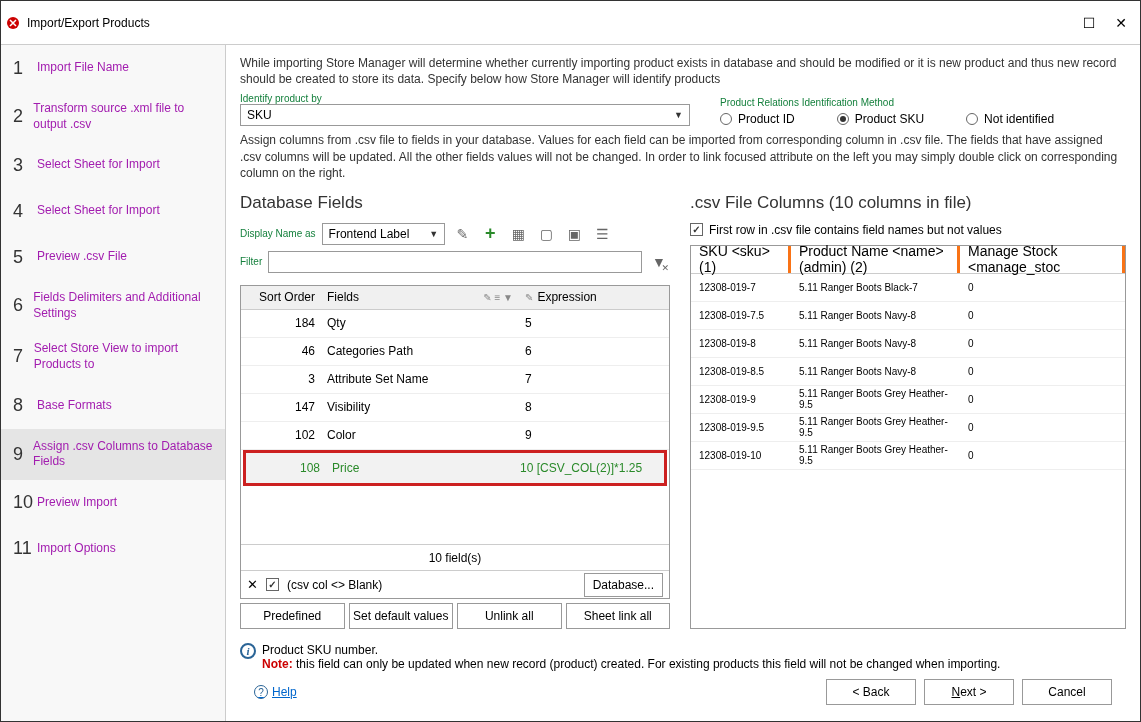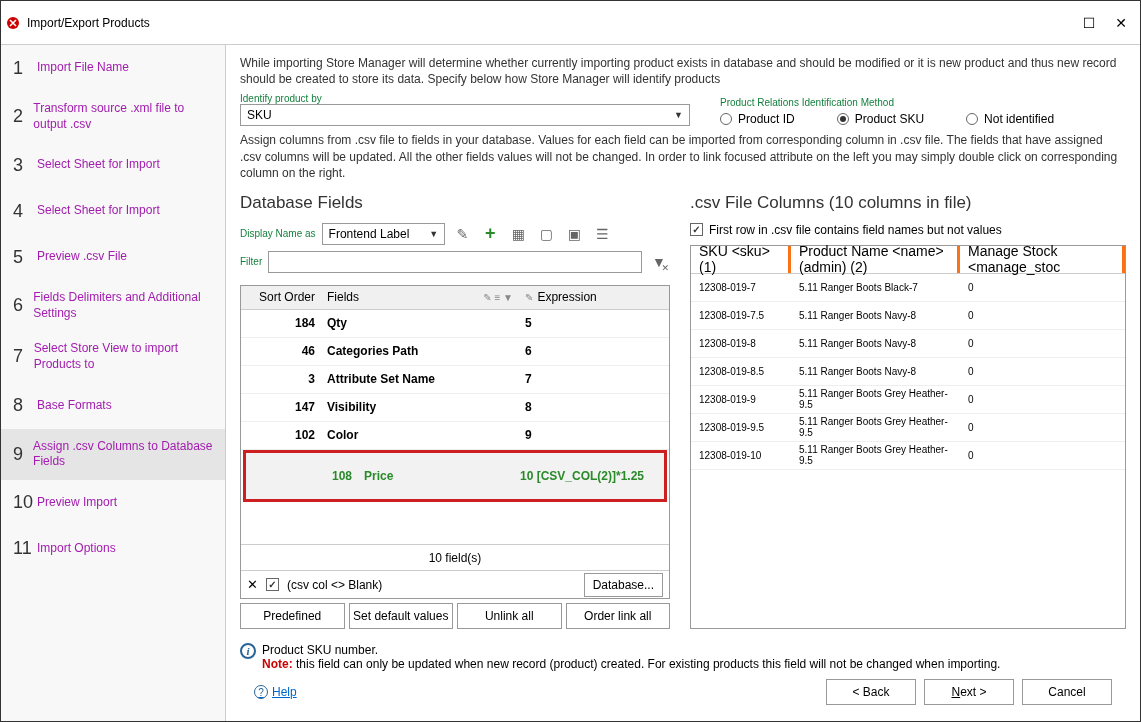--- a/index.html
+++ b/index.html
@@ -29,23 +29,23 @@
 .panel-title { font-size: 17px; color: #333; margin-bottom: 10px; }
 .toolbar { display: flex; align-items: center; gap: 6px; margin-bottom: 6px; }
 .small-dd { height: 22px; border: 1px solid #999; padding: 0 6px; display: flex; align-items: center; gap: 20px; background: #fff; cursor: pointer; font-size: 12px; }
 .icon-btn { width: 22px; height: 22px; display: flex; align-items: center; justify-content: center; cursor: pointer; color: #666; font-size: 14px; }
 .icon-btn.green { color: #2a8a2a; font-size: 18px; font-weight: bold; }
 .filter-row { display: flex; align-items: center; gap: 6px; margin-bottom: 12px; }
 .filter-input { flex: 1; height: 22px; border: 1px solid #999; padding: 0 4px; }
 .grid { border: 1px solid #999; flex: 1; display: flex; flex-direction: column; background: #fff; }
 .grid-header { display: flex; background: #f0f0f0; border-bottom: 1px solid #ccc; height: 24px; align-items: center; font-size: 12px; }
 .gh-col { padding: 0 6px; display: flex; align-items: center; gap: 4px; }
-.grid-body { flex: 1; overflow: auto; font-weight: bold; }
+.grid-body { flex: 1; overflow: auto; }
 .grid-row { display: flex; height: 28px; align-items: center; border-bottom: 1px solid #eee; font-size: 12px; }
-.grid-row.highlighted { border: 3px solid #cc2020; background: #f2f2f2; color: #2a8a2a; height: 52px; margin: 0 2px 2px 2px; padding-left: 32px; }
+.grid-row.highlighted { border: 3px solid #cc2020; background: #f2f2f2; color: #2a8a2a; height: 36px; margin: 0 2px 2px 2px; }
 .gc { padding: 0 6px; }
 .grid-footer { height: 26px; border-top: 1px solid #ccc; display: flex; align-items: center; justify-content: center; font-size: 12px; }
 .grid-footer2 { height: 28px; border-top: 1px solid #ccc; display: flex; align-items: center; padding: 0 6px; gap: 8px; }
 .checkbox { width: 13px; height: 13px; border: 1px solid #666; display: flex; align-items: center; justify-content: center; font-size: 10px; cursor: pointer; }
 .checkbox.checked::after { content: '✓'; color: #333; font-weight: bold; }
 .btn-row { display: flex; gap: 4px; margin-top: 4px; }
 .btn { flex: 1; height: 26px; border: 1px solid #999; background: #fff; display: flex; align-items: center; justify-content: center; cursor: pointer; font-size: 12px; }
 .customize-btn { height: 24px; padding: 0 8px; border: 1px solid #999; background: #fff; cursor: pointer; margin-left: auto; font-size: 12px; }
 .check-row { display: flex; align-items: center; gap: 6px; margin-bottom: 8px; }
 .csv-grid { border: 1px solid #999; flex: 1; background: #fff; display: flex; flex-direction: column; }
@@ -231,21 +231,21 @@
             <span class="xbtn">✕</span>
             <div class="checkbox checked"></div>
             <span>(csv col &lt;&gt; Blank)</span>
             <button class="customize-btn">Database...</button>
           </div>
         </div>
         <div class="btn-row">
           <div class="btn">Predefined</div>
           <div class="btn">Set default values</div>
           <div class="btn">Unlink all</div>
-          <div class="btn">Order link all</div>
+          <div class="btn">Sheet link all</div>
         </div>
       </div>
 
       <div class="panel-right">
         <div class="panel-title">.csv File Columns (10 columns in file)</div>
         <div class="check-row">
           <div class="checkbox checked"></div>
           <span>First row in .csv file contains field names but not values</span>
         </div>
         <div class="csv-grid">

